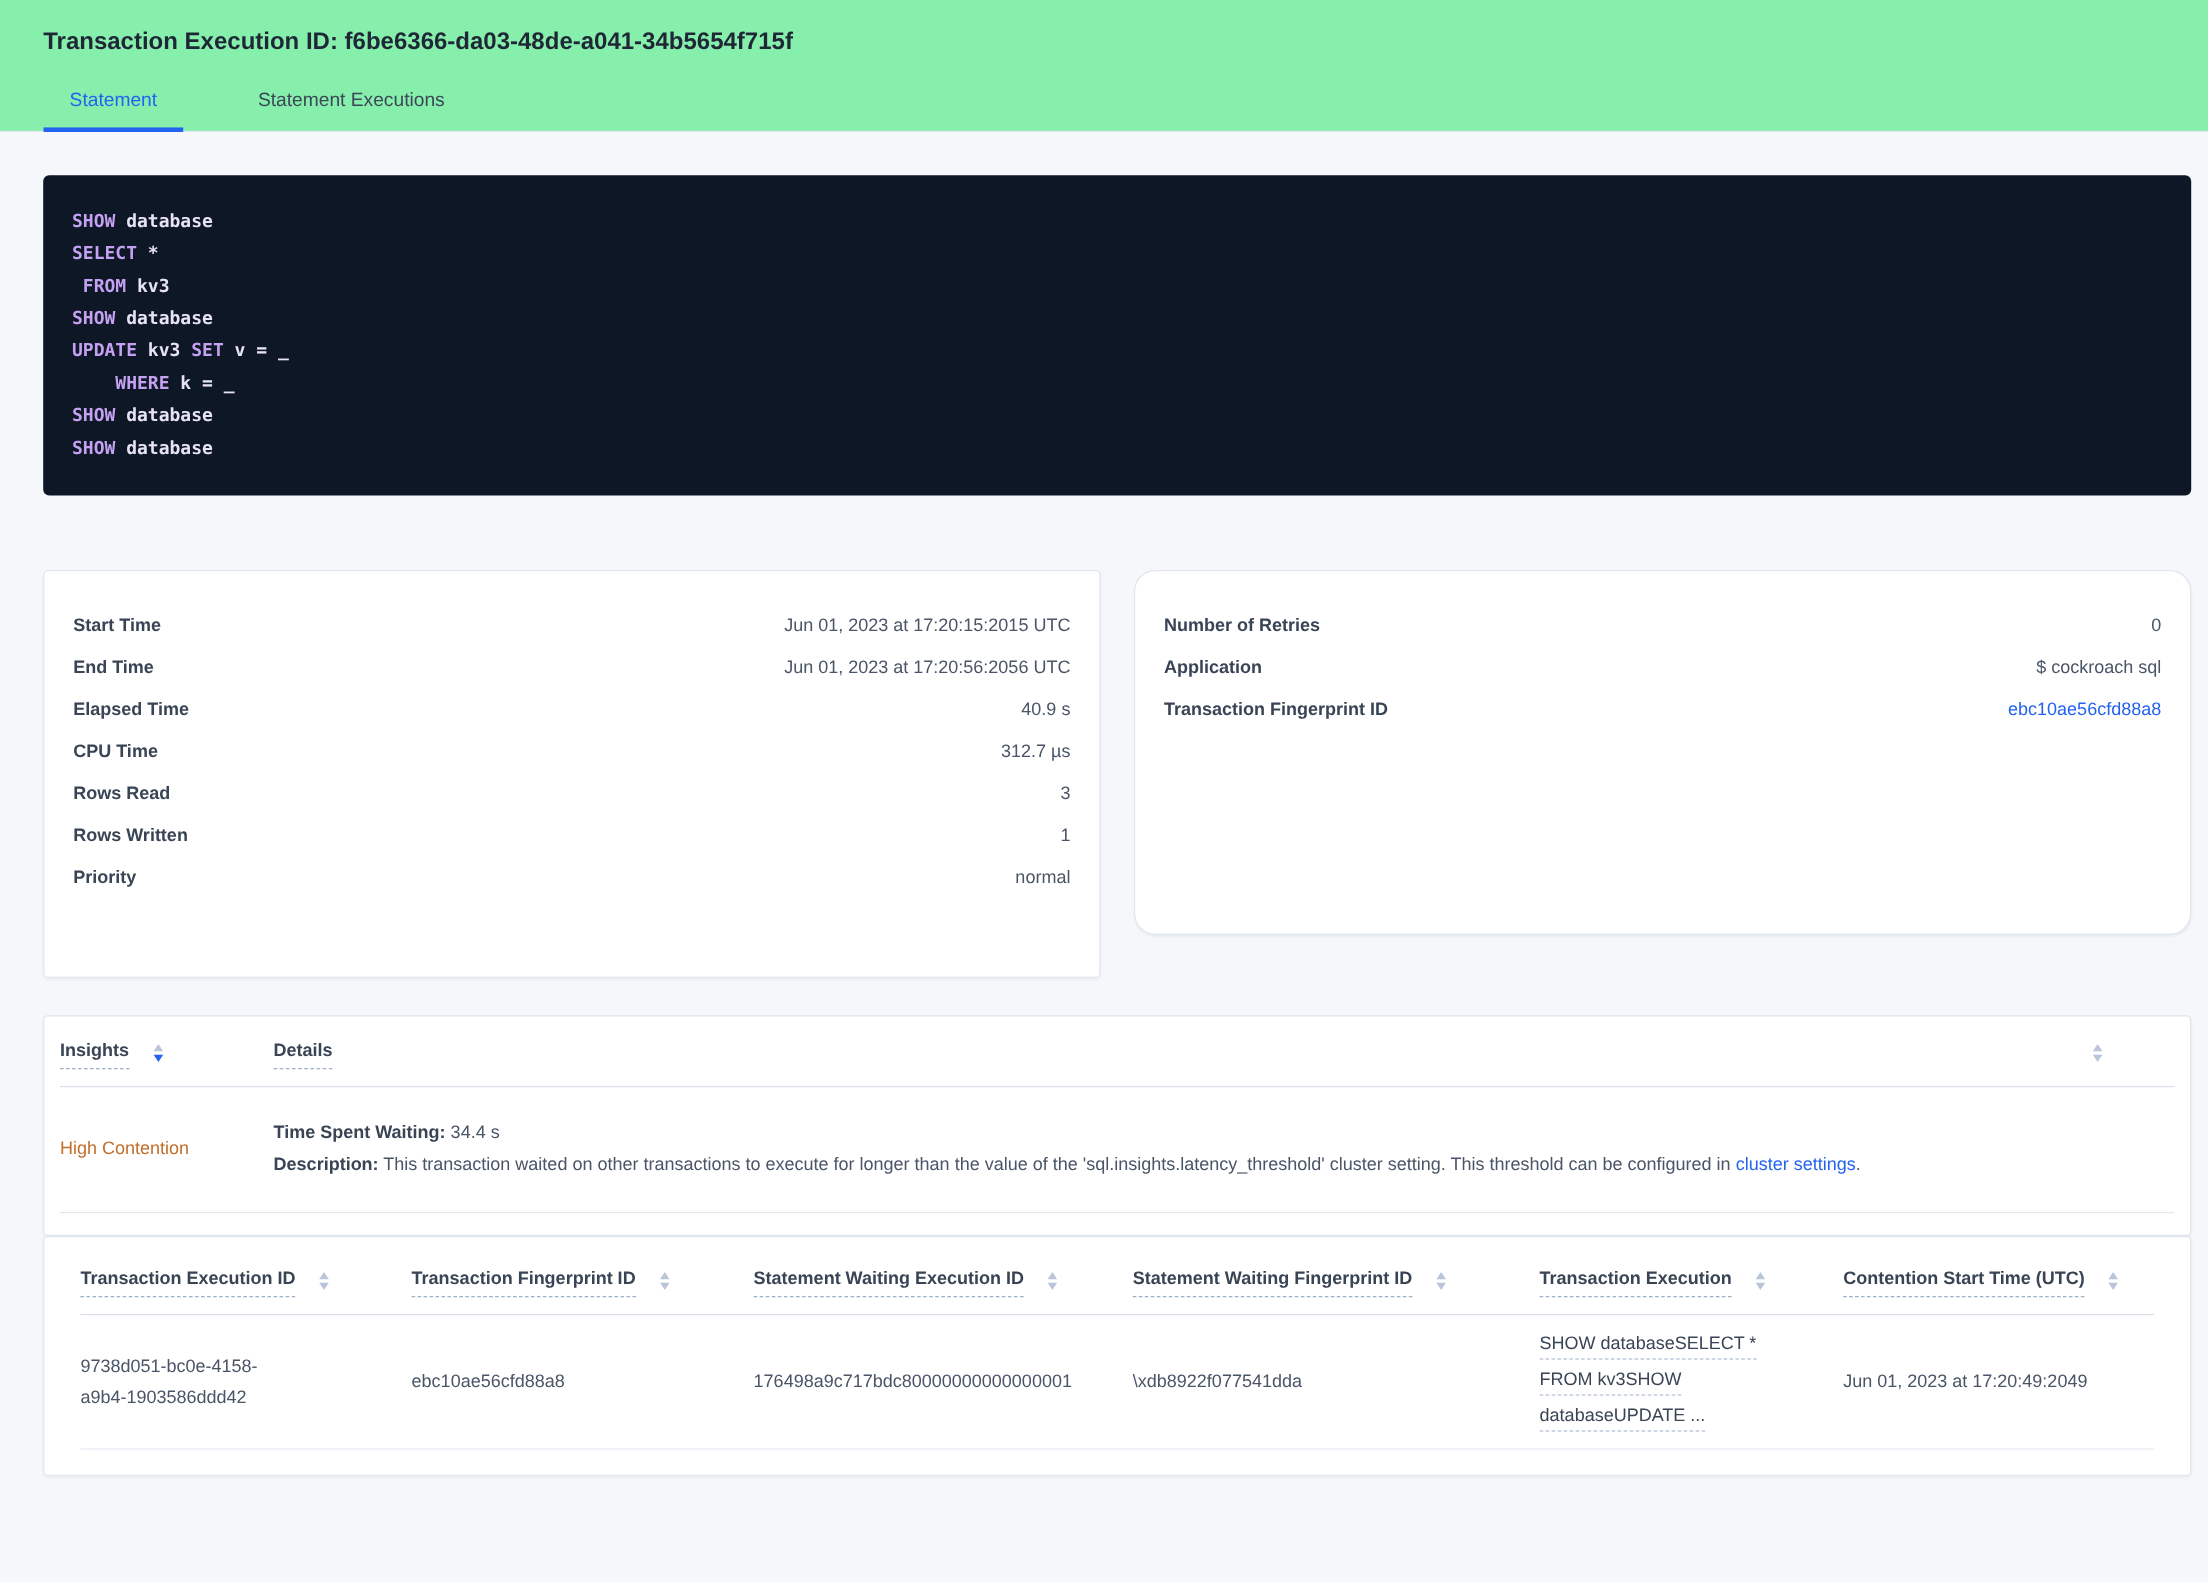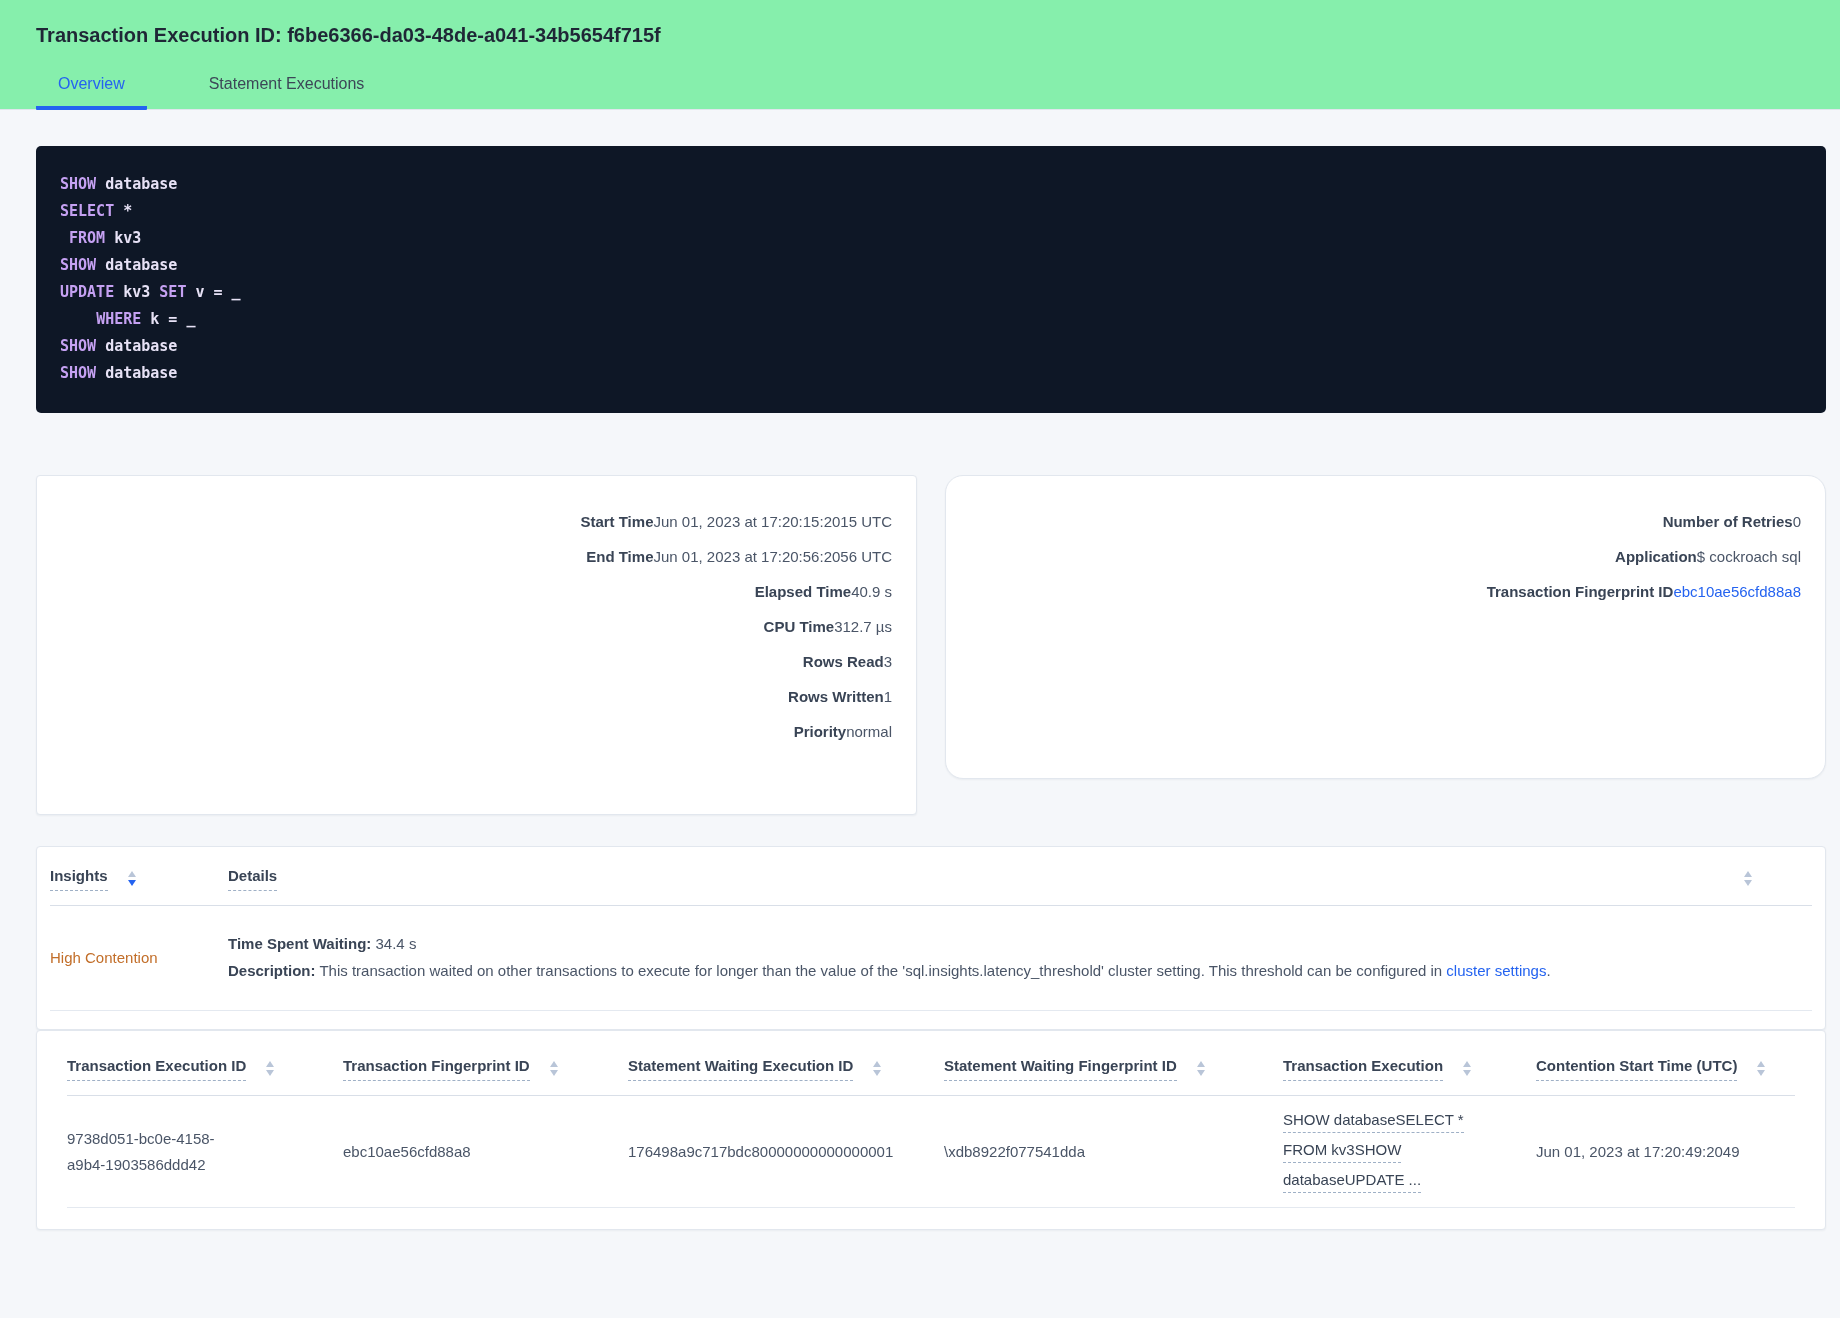--- a/index.html
+++ b/index.html
@@ -38,21 +38,21 @@
 
   
   .card {
     background: #fff; border: 1px solid #e2e7ee; border-radius: 4px;
     box-shadow: 0 1px 2px rgba(26,36,52,.05);
   }
   .cards-row { display: flex; gap: 28px; margin-top: 62px; }
   .summary-card { flex: 1; padding: 28px 24px; }
   .summary-card.left { height: 340px; }
   .summary-card.right { height: 304px; border-radius: 18px; }
-  .kv-row { display: flex; justify-content: flex-end; align-items: baseline; padding: 9px 0; font-size: 15px; }
+  .kv-row { display: flex; justify-content: space-between; align-items: baseline; padding: 9px 0; font-size: 15px; }
   .kv-label { font-weight: 700; color: #394455; }
   .kv-value { color: #4a5567; text-align: right; }
   .kv-value.link { color: #2463f0; cursor: pointer; }
 
   
   .th-label {
     display: inline-block; font-size: 15px; font-weight: 700; color: #394455;
     border-bottom: 1px dashed #9fb0c6; padding-bottom: 6px; cursor: pointer;
   }
   .sort-icon { display: inline-flex; flex-direction: column; gap: 3px; margin-left: 20px; vertical-align: 4px; }
@@ -94,21 +94,21 @@
     border-bottom: 1px dashed #9fb0c6; padding-bottom: 2px;
   }
   .nowrap { white-space: nowrap; }
 </style>
 </head>
 <body>
 
 <div class="page-header">
   <h1 class="page-title">Transaction Execution ID: f6be6366-da03-48de-a041-34b5654f715f</h1>
   <div class="tabs">
-    <div class="tab active">Overview</div>
+    <div class="tab active">Statement</div>
     <div class="tab">Statement Executions</div>
   </div>
 </div>
 
 <div class="content">
 
   <div class="code-card">
       <div class="code-line"><span class="tok-kw">SHOW</span><span class="tok-pl"> database</span></div>
       <div class="code-line"><span class="tok-kw">SELECT</span><span class="tok-pl"> *</span></div>
       <div class="code-line"><span class="tok-pl"> </span><span class="tok-kw">FROM</span><span class="tok-pl"> kv3</span></div>

